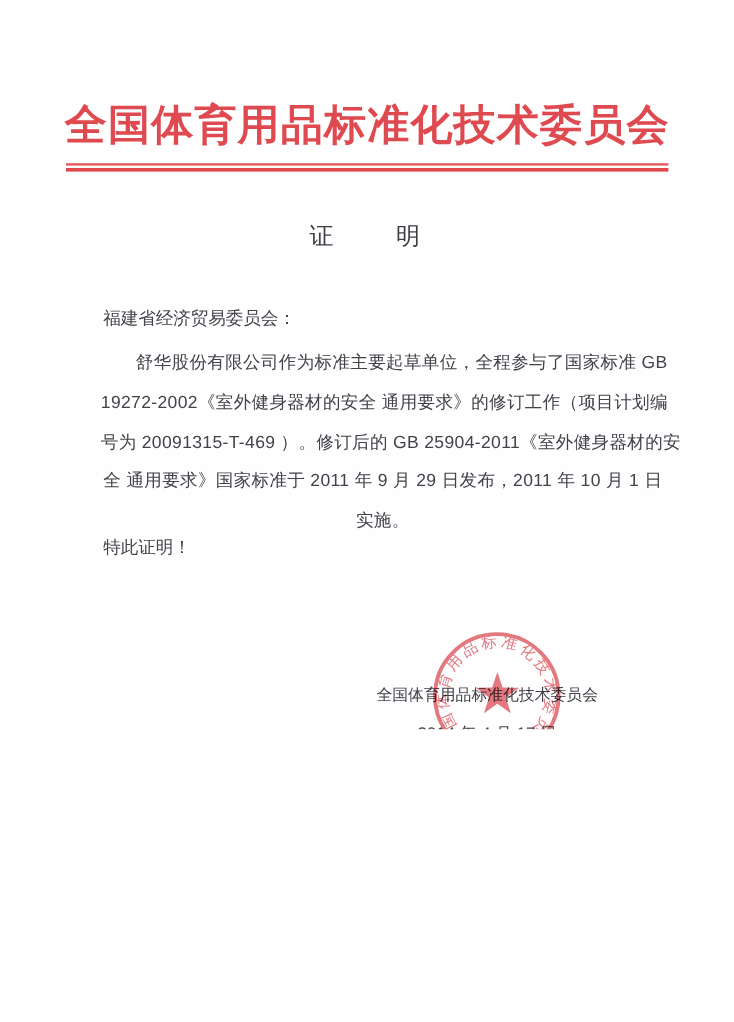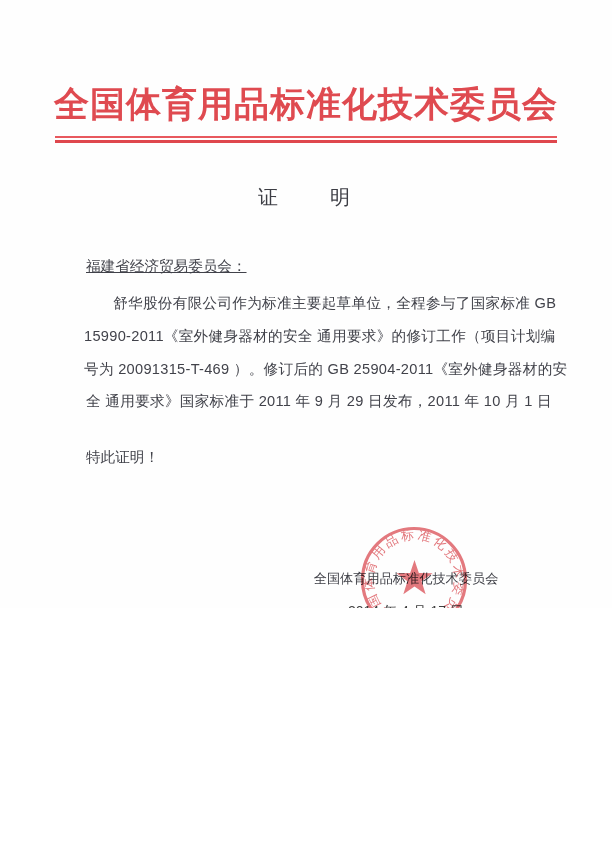--- a/index.html
+++ b/index.html
@@ -23,21 +23,21 @@
   .header-rule { top:136px; left:55px; width:502px; }
   .footer-rule { top:781px; left:53px; width:486px; }
   .footer-rule .bar-thin { background:#f0989c; height:1.5px; }
   .cert-title {
     position:absolute; top:183px; left:0; width:612px; text-align:center;
     font-size:20px; line-height:28px; color:#3c3d44;
     letter-spacing:4px; font-weight:normal;
   }
   .addressee {
     position:absolute; top:256px; left:86px;
-    font-size:14.6px; line-height:20px; white-space:nowrap;text-decoration:underline;
+    font-size:14.6px; line-height:20px; white-space:nowrap;
   }
   .body-par { position:absolute; top:287px; left:84px; width:470px; }
   .body-line {
     font-size:14.6px; line-height:32.8px; white-space:nowrap;
     letter-spacing:0.3px;
     text-align:center;
   }
   .body-line.first { text-indent:2em; }
   .closing {
     position:absolute; top:446px; left:86px;
@@ -83,23 +83,24 @@
     <div class="bar-gap"></div>
     <div class="bar-thick"></div>
   </div>
 
   <div class="cert-title">证　　明</div>
 
   <div class="addressee">福建省经济贸易委员会：</div>
 
   <div class="body-par">
     <div class="body-line first">舒华股份有限公司作为标准主要起草单位，全程参与了国家标准 GB</div>
-    <div class="body-line">15990-2011《室外健身器材的安全 通用要求》的修订工作（项目计划编</div>
+    <div class="body-line">19272-2002《室外健身器材的安全 通用要求》的修订工作（项目计划编</div>
     <div class="body-line">号为 20091315-T-469 ）。修订后的 GB 25904-2011《室外健身器材的安</div>
     <div class="body-line">全 通用要求》国家标准于 2011 年 9 月 29 日发布，2011 年 10 月 1 日</div>
+    <div class="body-line">实施。</div>
   </div>
 
   <div class="closing">特此证明！</div>
 
   <div class="sig-org">全国体育用品标准化技术委员会</div>
   <div class="sig-date">2014 年 4 月 17 日</div>
 
   <div class="stamp">
     <svg viewBox="0 0 112 112" xmlns="http://www.w3.org/2000/svg">
       <defs>

